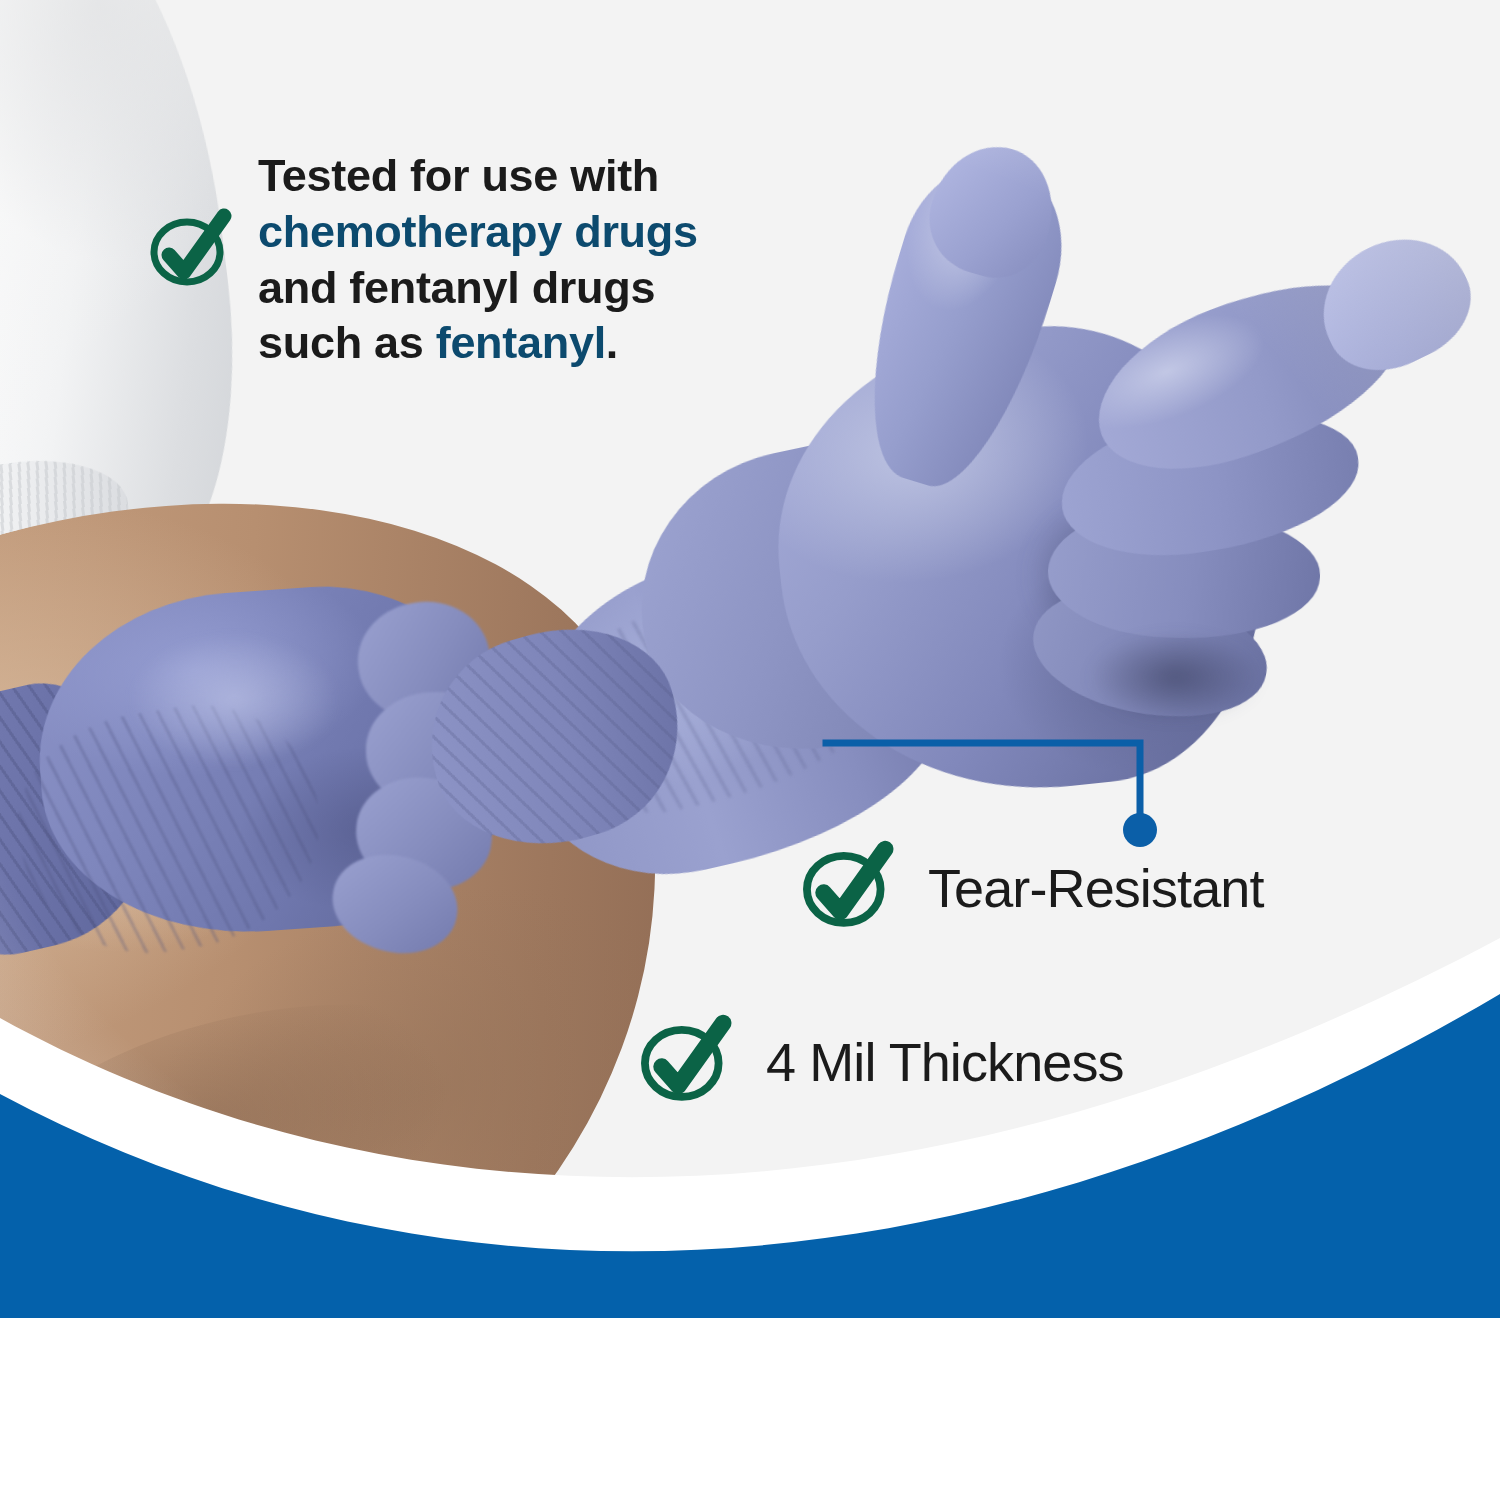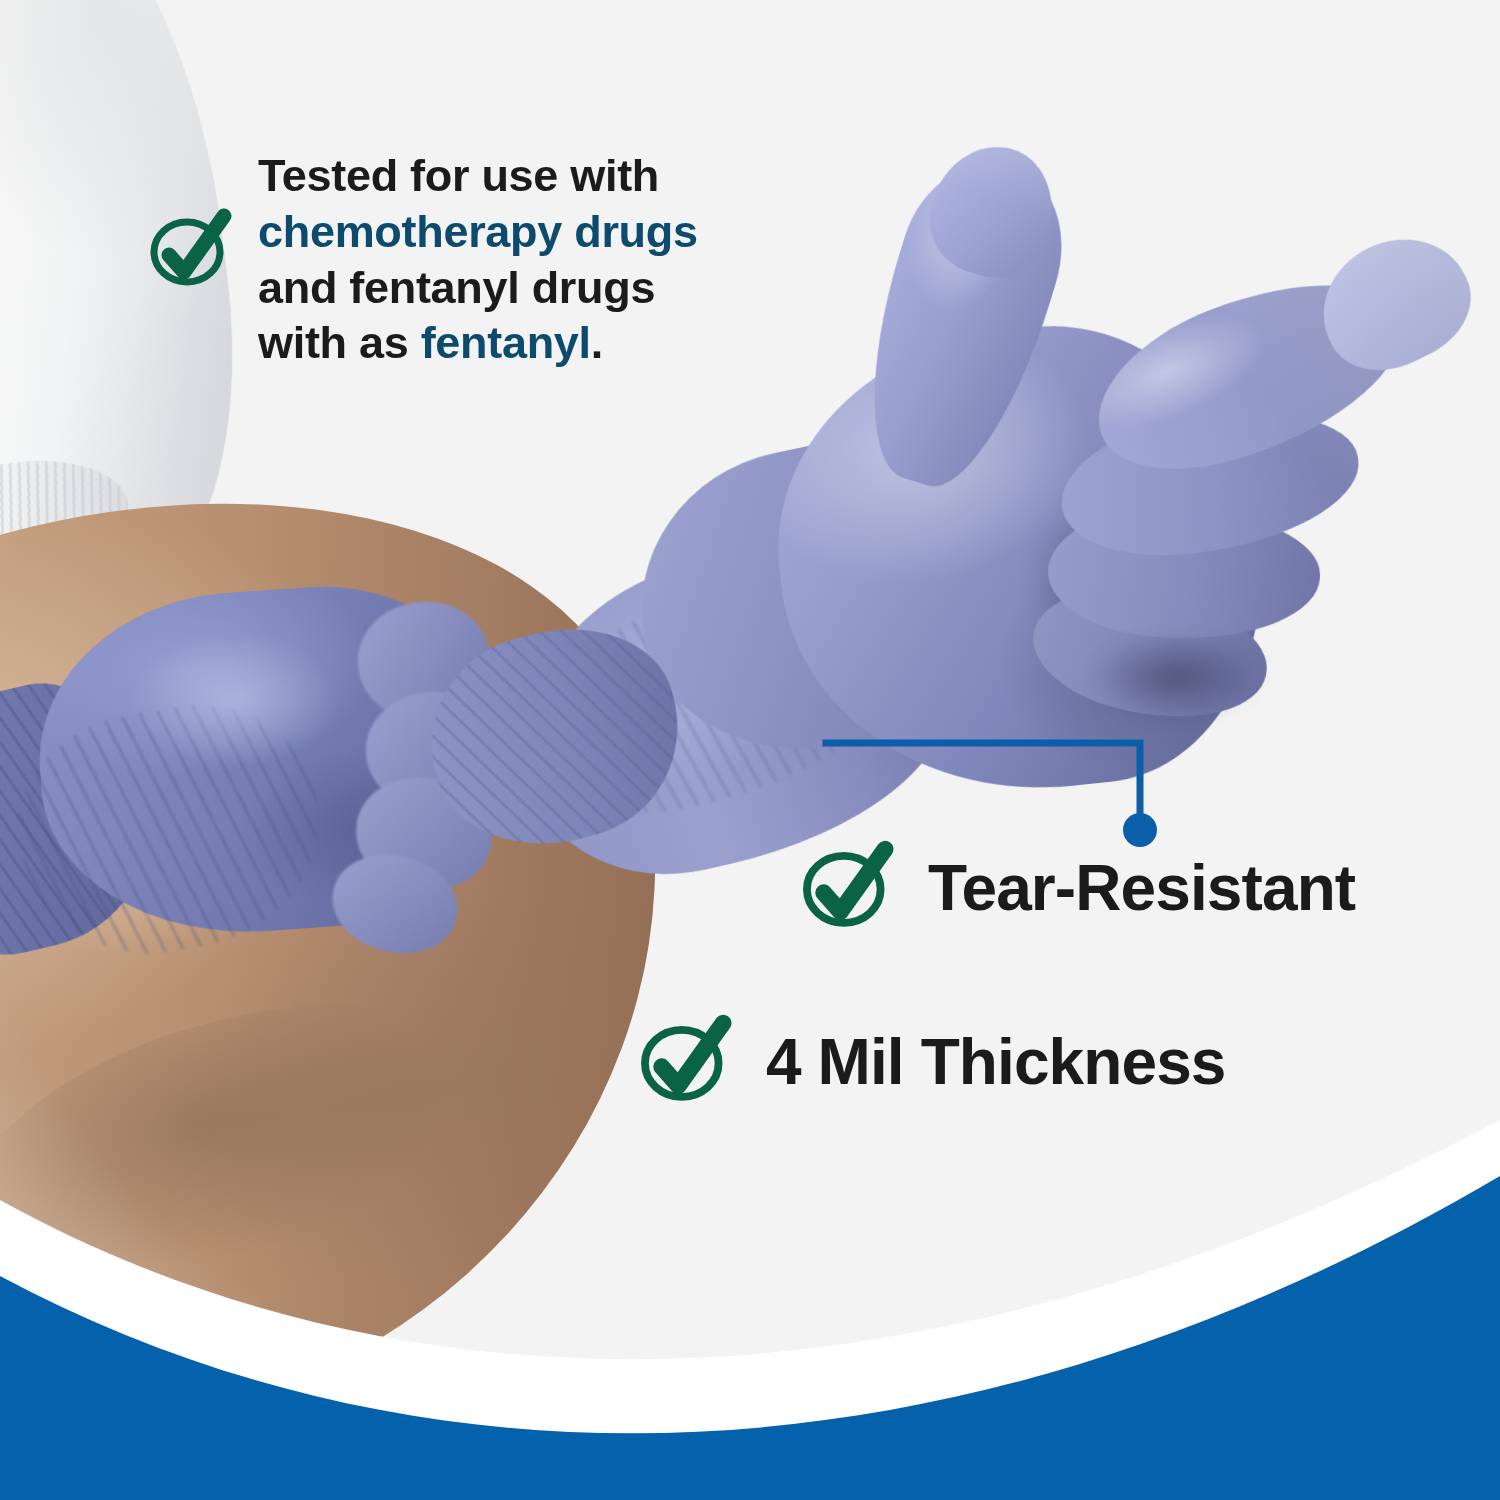--- a/index.html
+++ b/index.html
@@ -5,21 +5,21 @@
 <style>
   html,body{margin:0;padding:0;}
   body{
     width:1500px;height:1500px;
     background:#ffffff;
     font-family:"Liberation Sans", sans-serif;
     overflow:hidden;
   }
   #stage{
     position:relative;
-    width:1500px;height:1500px;
+    width:1500px;height:1318px;
     background:#f3f3f3;
     overflow:hidden;
   }
 
   
   .photo{position:absolute;inset:0;overflow:hidden;}
 
   
   .sleeve{
     position:absolute;
@@ -245,21 +245,21 @@
   .headline{
     font-size:45px;line-height:1.24;font-weight:bold;
     color:#1b1b1b;letter-spacing:-.3px;white-space:nowrap;
   }
   .hl-blue{color:#0c4a6e;}
 
   .feature{
     position:absolute;display:flex;align-items:center;gap:34px;
   }
   .feature .label{
-    font-size:64px;font-weight:bold;color:#1b1b1b;
+    font-size:54px;font-weight:normal;color:#1b1b1b;
     letter-spacing:-.9px;white-space:nowrap;
   }
   #feature-tear{left:798px;top:838px;}
   #feature-thick{left:636px;top:1012px;}
 
   .check{display:block;flex:0 0 auto;}
 
   
   .connector{position:absolute;left:820px;top:718px;width:380px;height:130px;}
   .connector svg{display:block;}
@@ -328,21 +328,21 @@
     <span class="check">
       <svg width="86" height="86" viewBox="0 0 86 86" aria-hidden="true">
         <ellipse cx="41" cy="46" rx="33" ry="30" fill="none" stroke="#0b6346" stroke-width="7"></ellipse>
         <path d="M23,49 L38,66 L78,10" fill="none" stroke="#0b6346" stroke-width="15" stroke-linecap="round" stroke-linejoin="round"></path>
       </svg>
     </span>
     <div class="headline">
       <div>Tested for use with</div>
       <div class="hl-blue">chemotherapy drugs</div>
       <div>and fentanyl drugs</div>
-      <div><span>with as </span><span class="hl-blue">fentanyl</span><span>.</span></div>
+      <div><span>such as </span><span class="hl-blue">fentanyl</span><span>.</span></div>
     </div>
   </div>
 
   <div class="feature" id="feature-tear">
     <span class="check">
       <svg width="96" height="96" viewBox="0 0 86 86" aria-hidden="true">
         <ellipse cx="41" cy="46" rx="33" ry="30" fill="none" stroke="#0b6346" stroke-width="7"></ellipse>
         <path d="M23,49 L38,66 L78,10" fill="none" stroke="#0b6346" stroke-width="15" stroke-linecap="round" stroke-linejoin="round"></path>
       </svg>
     </span>

